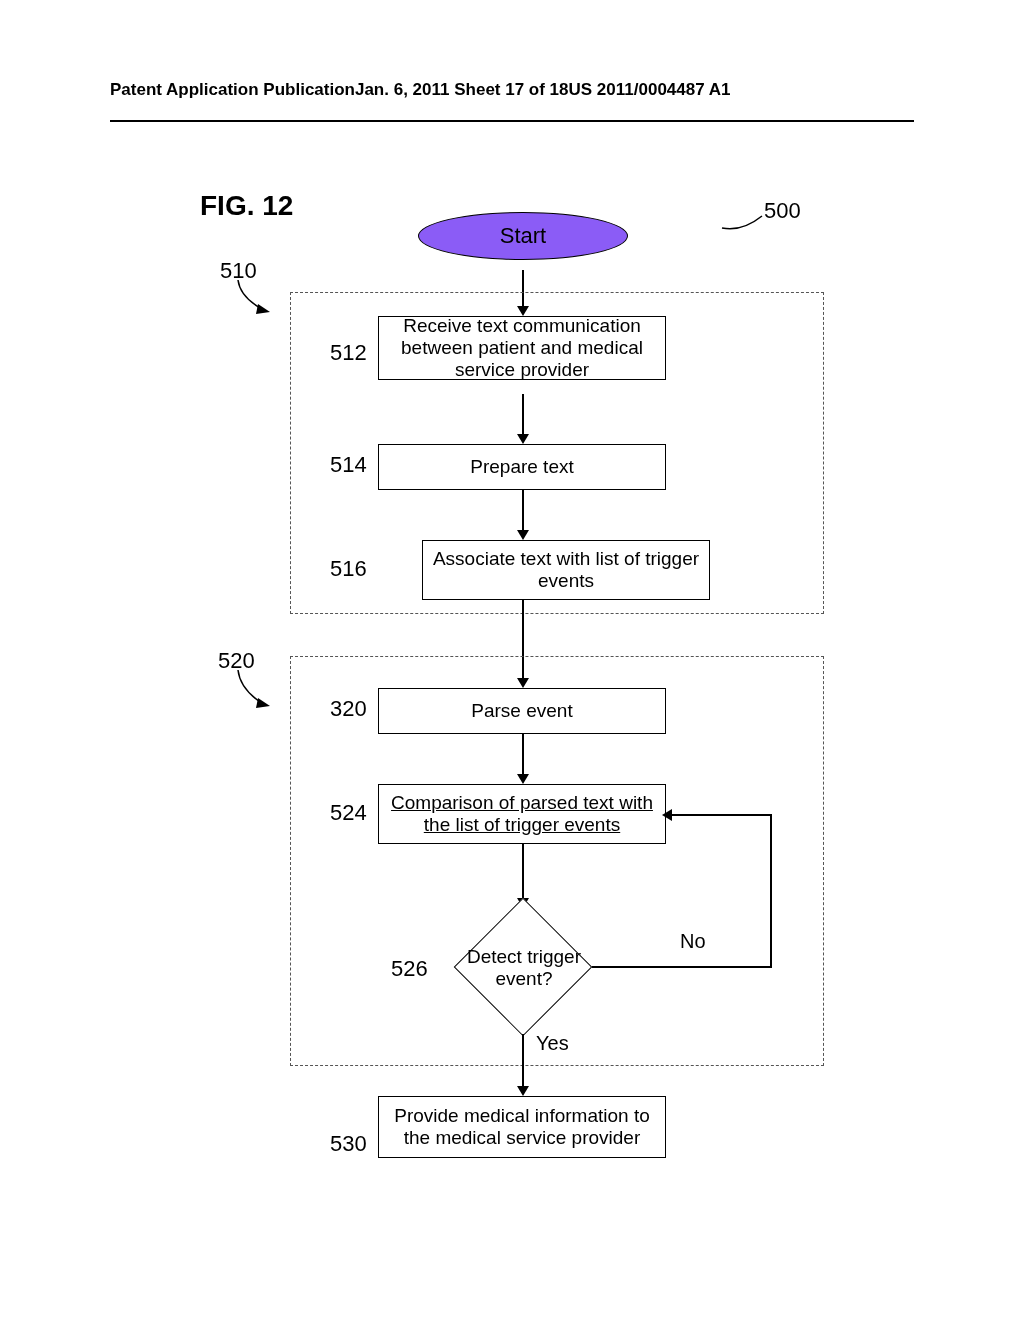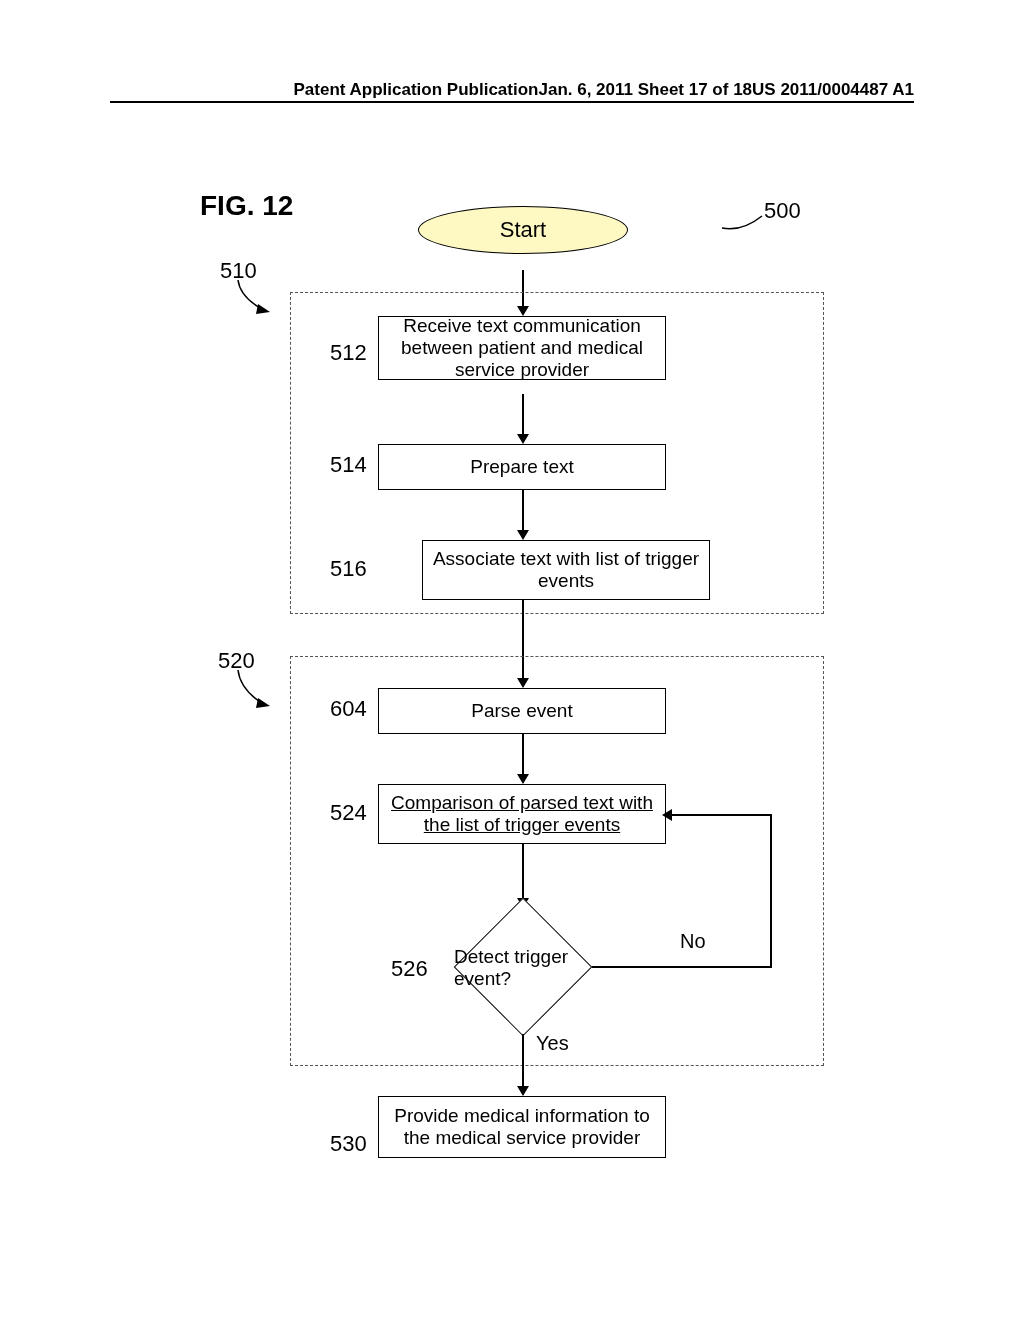--- a/index.html
+++ b/index.html
@@ -10,47 +10,47 @@
     height: 1320px;
     position: relative;
     color: #000;
   }
   .header {
     position: absolute;
     top: 80px;
     left: 110px;
     right: 110px;
     display: flex;
-    justify-content: flex-end;
+    justify-content: flex-start;
     font-size: 17px;
     font-weight: bold;
     border-bottom: 2px solid #000;
-    padding-bottom: 1px;
+    padding-bottom: 20px;
   }
   .fig-label {
     position: absolute;
     top: 190px;
     left: 200px;
     font-size: 28px;
     font-weight: bold;
   }
 
   .start-ellipse {
     position: absolute;
-    top: 206px;
+    top: 212px;
     left: 418px;
     width: 210px;
     height: 48px;
     border: 1.5px solid #000;
     border-radius: 50%/50%;
     display: flex;
     align-items: center;
     justify-content: center;
     font-size: 22px;
-    background: #fef9c3;
+    background: #8b5cf6;
   }
 
   .dashed-box {
     position: absolute;
     border: 1px dashed #555;
   }
 
   .proc-box {
     position: absolute;
     border: 1.5px solid #000;
@@ -87,20 +87,21 @@
     position: absolute;
     transform: rotate(45deg);
     border: 1.5px solid #000;
     background: #fff;
   }
   .diamond-content {
     position: absolute;
     display: flex;
     align-items: center;
     justify-content: center;
+    text-align: center;
     font-size: 19px;
   }
 </style>
 </head>
 <body>
 
 <div class="header">
   <span>Patent Application Publication</span>
   <span>Jan. 6, 2011   Sheet 17 of 18</span>
   <span>US 2011/0004487 A1</span>
@@ -156,21 +157,21 @@
 
 <div class="ref-label" style="top:648px; left:218px;">520</div>
 <svg style="position:absolute; top:668px; left:232px; width:60px; height:44px;">
   <path d="M6 2 Q 8 20 28 34" stroke="#000" stroke-width="1.5" fill="none"></path>
   <polygon points="26,30 38,38 24,40" fill="#000"></polygon>
 </svg>
 
 <div class="proc-box" style="top:688px; left:378px; width:288px; height:46px;">
   <span>Parse event</span>
 </div>
-<div class="ref-label" style="top:696px; left:330px;">604</div>
+<div class="ref-label" style="top:696px; left:330px;">320</div>
 
 <div class="arrow-line" style="top:734px; left:522px; width:2px; height:44px;"></div>
 <div class="arrow-head down" style="top:774px; left:517px;"></div>
 
 <div class="proc-box" style="top:784px; left:378px; width:288px; height:60px;text-decoration:underline;">
   <span>Comparison of parsed text with the list of trigger events</span>
 </div>
 <div class="ref-label" style="top:800px; left:330px;">524</div>
 
 <div class="arrow-line" style="top:844px; left:522px; width:2px; height:58px;"></div>

